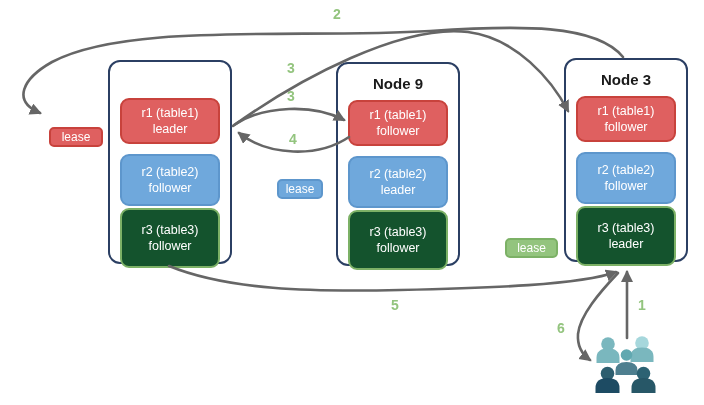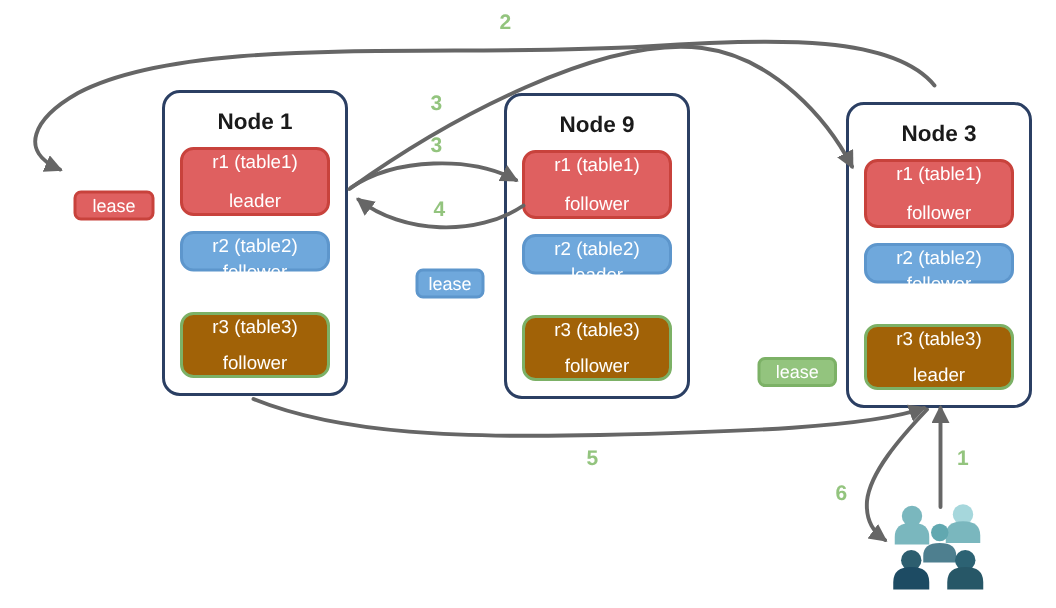--- a/index.html
+++ b/index.html
@@ -34,26 +34,26 @@
     left: 10px;
     width: 100px;
     border-radius: 9px;
     box-sizing: border-box;
     color: #ffffff;
     font-size: 12.5px;
     line-height: 1.32;
     display: flex;
     flex-direction: column;
     align-items: center;
-    justify-content: space-between;
+    justify-content: center;
     text-align: center;
   }
   .replica.red   { top: 36px;  height: 46px; background: #df6060; border: 2px solid #c8423c; }
-  .replica.blue  { top: 92px;  height: 27px; background: #6fa8dc; border: 2px solid #5d96cc; }
-  .replica.green { top: 146px; height: 44px; background: #a16207; border: 2px solid #7cb166; }
+  .replica.blue  { top: 92px;  height: 52px; background: #6fa8dc; border: 2px solid #5d96cc; }
+  .replica.green { top: 146px; height: 60px; background: #14532d; border: 2px solid #7cb166; }
   .lease {
     position: absolute;
     height: 20px;
     border-radius: 5px;
     color: #ffffff;
     font-size: 12px;
     display: flex;
     align-items: center;
     justify-content: center;
     box-sizing: border-box;
@@ -77,21 +77,20 @@
     z-index: 4;
     pointer-events: none;
   }
 </style>
 </head>
 <body>
 
 <div class="canvas">
 
   <div class="node" style="left:108px; top:60px;">
-    <div class="node-title">Node 1</div>
     <div class="replica red">
       <span>r1 (table1)</span>
       <span>leader</span>
     </div>
     <div class="replica blue">
       <span>r2 (table2)</span>
       <span>follower</span>
     </div>
     <div class="replica green">
       <span>r3 (table3)</span>
@@ -108,21 +107,21 @@
     <div class="replica blue">
       <span>r2 (table2)</span>
       <span>leader</span>
     </div>
     <div class="replica green">
       <span>r3 (table3)</span>
       <span>follower</span>
     </div>
   </div>
 
-  <div class="node" style="left:564px; top:68px;">
+  <div class="node" style="left:564px; top:58px;">
     <div class="node-title">Node 3</div>
     <div class="replica red">
       <span>r1 (table1)</span>
       <span>follower</span>
     </div>
     <div class="replica blue">
       <span>r2 (table2)</span>
       <span>follower</span>
     </div>
     <div class="replica green">

